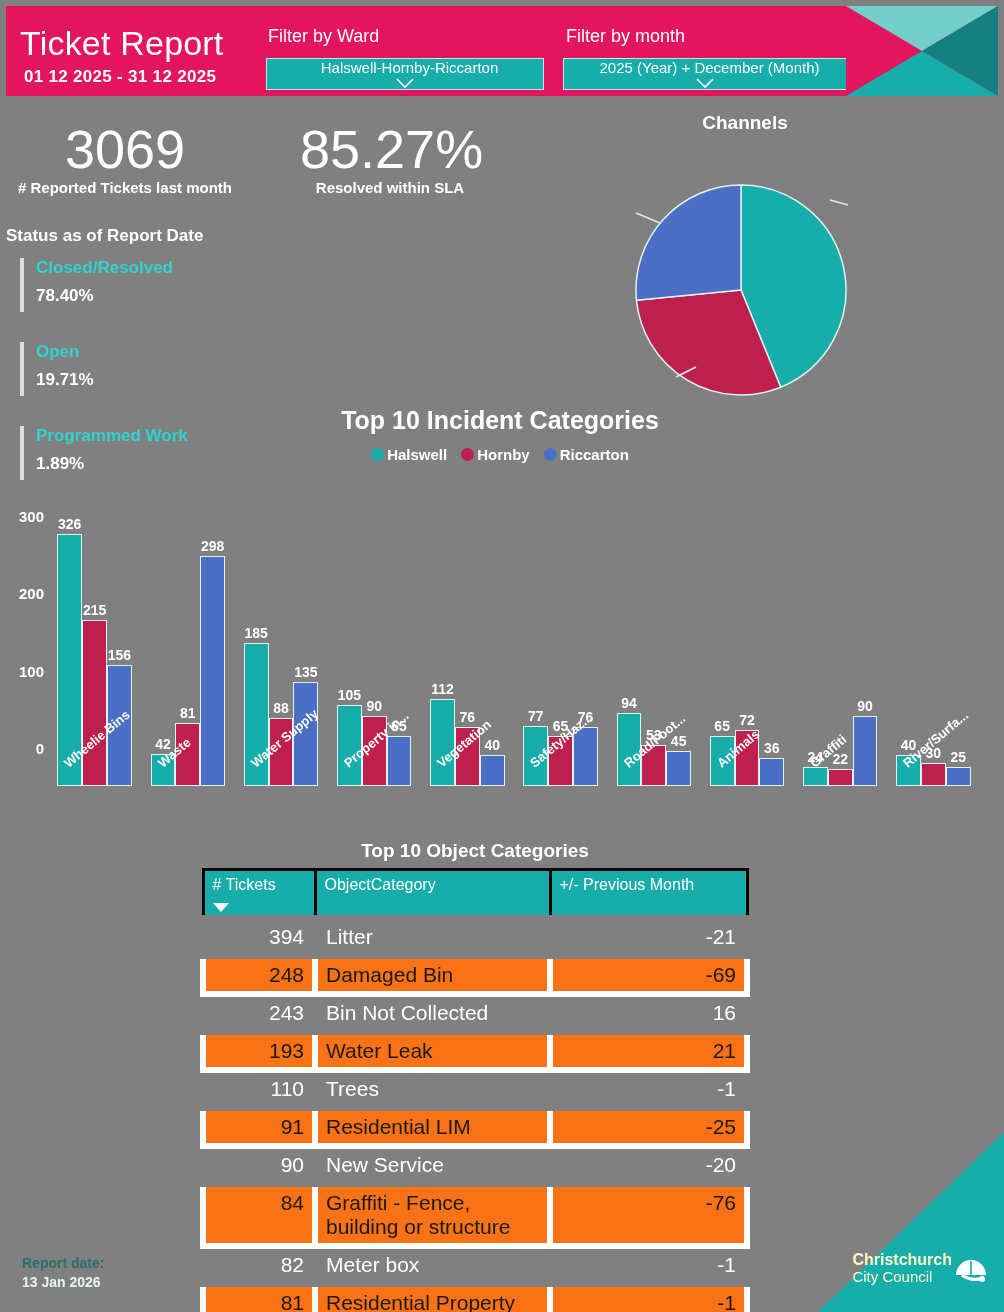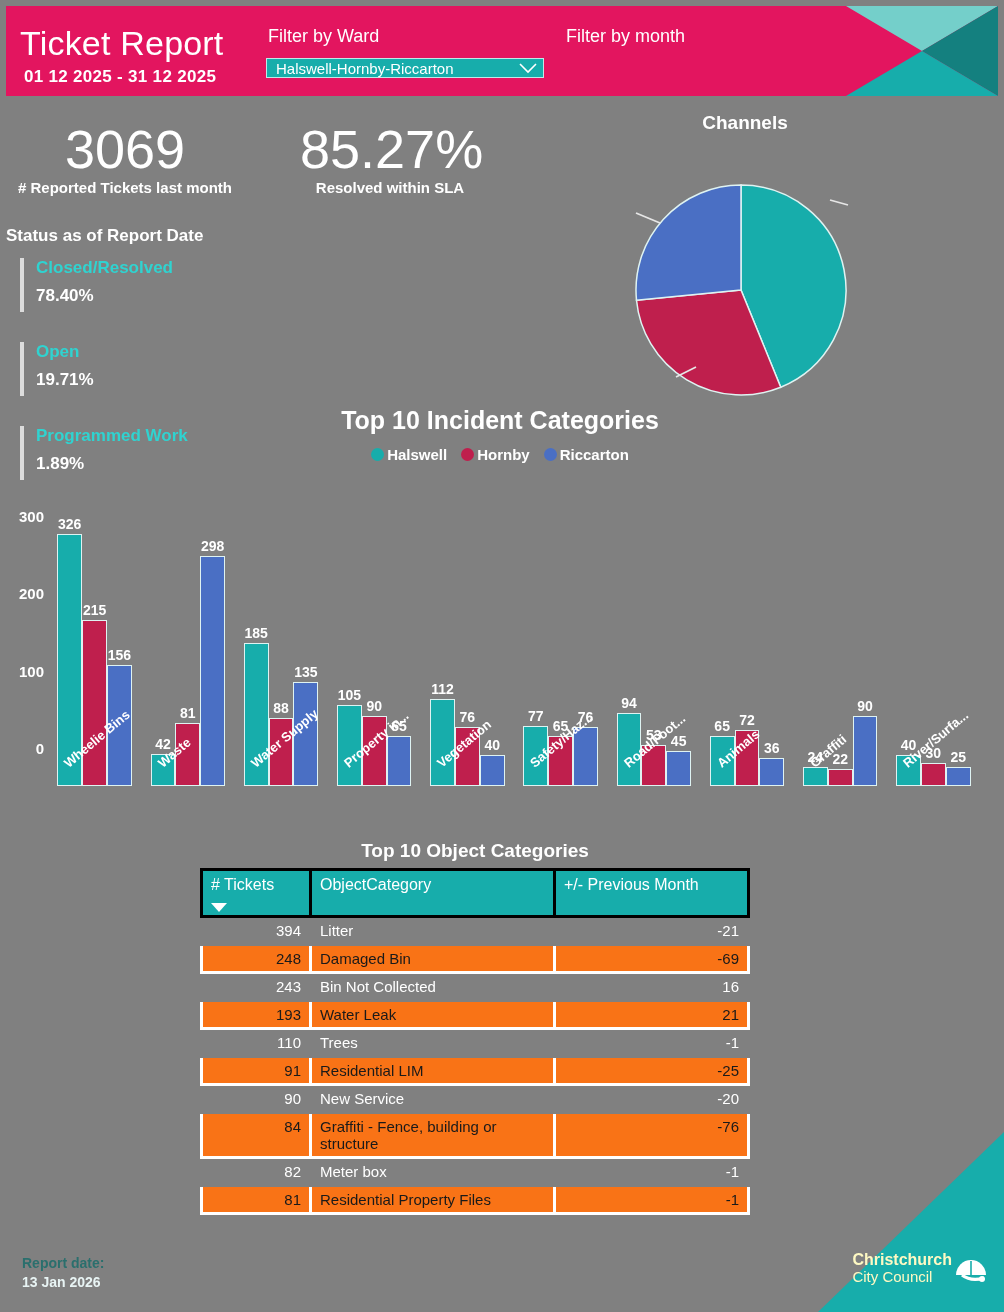--- a/index.html
+++ b/index.html
@@ -27,23 +27,23 @@
     position:absolute;left:18px;top:62px;
     font-size:17px;line-height:17px;font-weight:700;color:#ffffff;
     letter-spacing:.3px;
   }
   .flt-label{
     position:absolute;font-size:18px;color:#ffffff;font-weight:400;
   }
   .flt-ward-label{left:262px;top:20px;}
   .flt-month-label{left:560px;top:20px;}
   .dropdown{
-    position:absolute;height:20px;background:#17adab;
+    position:absolute;height:32px;background:#17adab;
     border:1px solid #bfe9e8;box-sizing:border-box;
-    display:flex;align-items:center;
+    display:flex;align-items:center;flex-direction:column;
   }
   .dd-ward{left:260px;top:52px;width:278px;}
   .dd-month{left:557px;top:52px;width:284px;}
   .dd-text{
     flex:1;padding-left:9px;font-size:15px;color:#ffffff;
     white-space:nowrap;overflow:hidden;text-overflow:ellipsis;
   }
   .dd-caret{
     width:30px;text-align:center;font-size:15px;color:#ffffff;
     line-height:1;
@@ -137,21 +137,21 @@
   }
   .tbl th{
     background:#17adab;color:#ffffff;font-weight:400;font-size:16px;
     padding:5px 8px;text-align:left;vertical-align:top;height:34px;
     border:3px solid #000000;
   }
   .th-num{width:90px;text-align:right;position:relative;}
   .th-delta{width:175px;text-align:right;}
   .sort-caret{position:absolute;left:8px;top:27px;}
   .tbl td{
-    padding:4px 8px;font-size:15px;color:#1a1a1a;border:3px solid #c4b5fd;
+    padding:4px 8px;font-size:21px;color:#1a1a1a;border:6px solid #c4b5fd;
     vertical-align:top;
   }
   .tbl tr.odd td{background:#808080;color:#ffffff;border-color:#808080;}
   .tbl tr.even td{background:#f97316;color:#1a1a1a;border-color:#ffffff;}
   .td-num{text-align:right;width:90px;white-space:nowrap;}
   .td-cat{text-align:left;}
   .td-delta{text-align:right;width:175px;white-space:nowrap;}
 
   
   .rep-date-lbl{
@@ -184,20 +184,28 @@
     <div class="dropdown dd-ward">
       <span class="dd-text">Halswell-Hornby-Riccarton</span>
       <span class="dd-caret">
         <svg width="18" height="11" viewBox="0 0 18 11">
             <polyline points="1,1 9,9 17,1" fill="none" stroke="#ffffff" stroke-width="1.6"></polyline>
           </svg>
       </span>
     </div>
 
     <div class="flt-label flt-month-label">Filter by month</div>
+    <div class="dropdown dd-month">
+      <span class="dd-text">2025 (Year) + December (Month)</span>
+      <span class="dd-caret">
+        <svg width="18" height="11" viewBox="0 0 18 11">
+            <polyline points="1,1 9,9 17,1" fill="none" stroke="#ffffff" stroke-width="1.6"></polyline>
+          </svg>
+      </span>
+    </div>
 
     <svg class="deco" viewBox="0 0 152 90" preserveAspectRatio="none">
       <polygon points="0,0 76,45 0,90" fill="#e3155f"></polygon>
       <polygon points="0,0 152,0 76,45" fill="#74cfca"></polygon>
       <polygon points="152,0 152,90 76,45" fill="#14807f"></polygon>
       <polygon points="0,90 76,45 152,90" fill="#17adab"></polygon>
     </svg>
   </div>
 
   <div class="kpi-big" id="kpi1v">3069</div>

